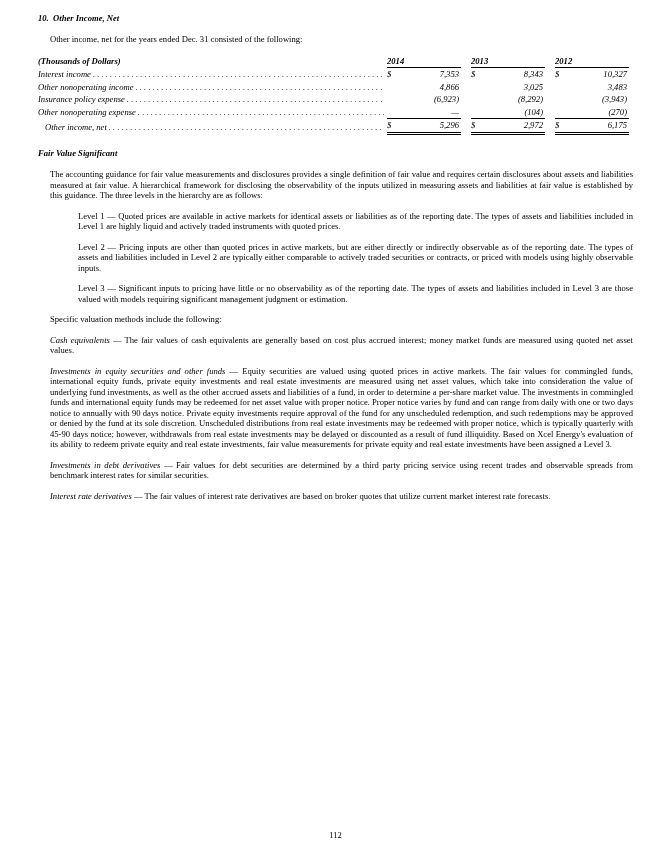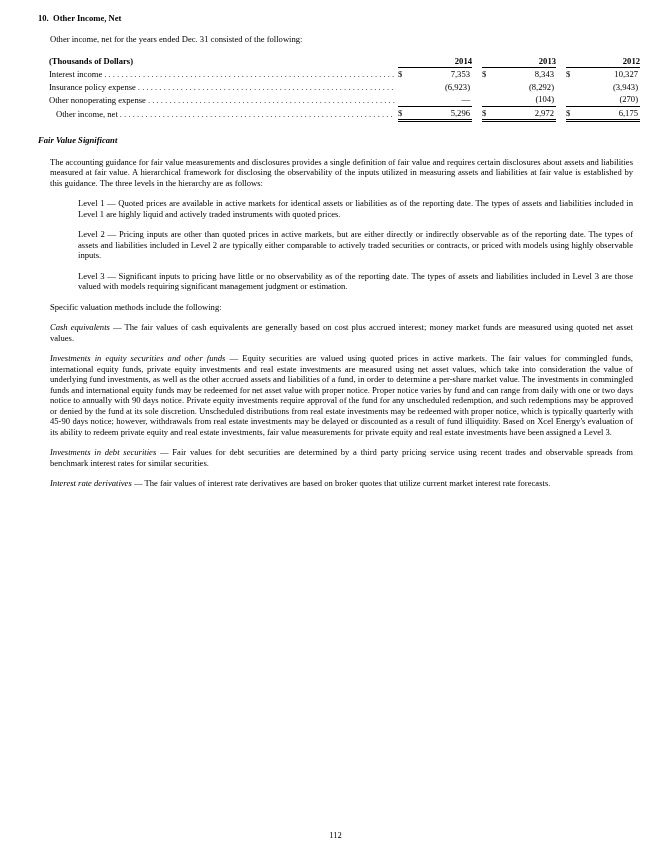--- a/index.html
+++ b/index.html
@@ -3,32 +3,32 @@
 <meta charset="utf-8">
 <style>
   html,body{margin:0;padding:0;background:#fff;}
   body{
     width:671px;height:868px;position:relative;
     font-family:"Liberation Serif", serif;
     font-size:8.6px;line-height:1.22;color:#000;
     -webkit-font-smoothing:antialiased;
   }
   .page{padding:13px 38px 0 38px;}
-  .sec-heading{font-weight:bold;white-space:pre;margin:0 0 11px 0;font-size:8.6px;}
+  .sec-heading{font-weight:bold;white-space:pre;margin:0 0 11px 0;font-size:8.6px;font-style:italic;}
   .sub-heading{font-weight:bold;font-style:italic;margin:0 0 11px 0;}
   p{margin:0 0 10px 12px;text-align:justify;}
   p.left{text-align:left;}
   .indent{margin-left:40px;}
   .lead{font-style:italic;}
 
-  table{border-collapse:collapse;table-layout:fixed;width:591px;margin:2px 0 13px 11px;}
+  table{border-collapse:collapse;table-layout:fixed;width:591px;margin:2px 0 13px 0;font-style:italic;}
   td{padding:1px 0;vertical-align:bottom;overflow:hidden;font-size:8.6px;}
   td.cur{text-align:left;}
   td.val{text-align:right;padding-right:2px;}
-  td.yr{text-align:right;font-weight:bold;border-bottom:1px solid #000;}
+  td.yr{text-align:left;font-weight:bold;border-bottom:1px solid #000;}
   td.hdr-label{font-weight:bold;vertical-align:bottom;}
   tr.rule td.cur, tr.rule td.val{border-bottom:1px solid #000;}
   tr.total td.cur, tr.total td.val{border-bottom:3px double #000;}
   td.total-label .lbl{padding-left:7px;}
   .leader{display:flex;align-items:baseline;text-align:center;}
   .leader .lbl{white-space:nowrap;}
   .leader .dots{flex:1;overflow:hidden;white-space:nowrap;margin-left:2px;margin-right:3px;}
   .leader .dots::after{content:". . . . . . . . . . . . . . . . . . . . . . . . . . . . . . . . . . . . . . . . . . . . . . . . . . . . . . . . . . . . . . . . . . . . . . . . . . . . . . . . . . . . . . . . . . . . . . . . . . . . . . . .";}
   .pageno{position:absolute;left:0;bottom:28px;width:100%;text-align:center;}
 </style>
@@ -73,20 +73,36 @@
         <td class="cur">$</td>
         <td class="val">7,353</td>
         <td></td>
         <td class="cur">$</td>
         <td class="val">8,343</td>
         <td></td>
         <td class="cur">$</td>
         <td class="val">10,327</td>
       </tr>
 
+      <tr>
+        <td>
+            <span class="leader">
+              <span class="lbl">Other nonoperating income</span>
+              <span class="dots"></span>
+            </span>
+          </td>
+        <td class="cur"></td>
+        <td class="val">4,866</td>
+        <td></td>
+        <td class="cur"></td>
+        <td class="val">3,025</td>
+        <td></td>
+        <td class="cur"></td>
+        <td class="val">3,483</td>
+      </tr>
 
       <tr>
         <td>
             <span class="leader">
               <span class="lbl">Insurance policy expense</span>
               <span class="dots"></span>
             </span>
           </td>
         <td class="cur"></td>
         <td class="val">(6,923)</td>
@@ -142,19 +158,19 @@
   <p class="indent">Level 1 — Quoted prices are available in active markets for identical assets or liabilities as of the reporting date.  The types of assets and liabilities included in Level 1 are highly liquid and actively traded instruments with quoted prices.</p>
   <p class="indent">Level 2 — Pricing inputs are other than quoted prices in active markets, but are either directly or indirectly observable as of the reporting date.  The types of assets and liabilities included in Level 2 are typically either comparable to actively traded securities or contracts, or priced with models using highly observable inputs.</p>
   <p class="indent">Level 3 — Significant inputs to pricing have little or no observability as of the reporting date.  The types of assets and liabilities included in Level 3 are those valued with models requiring significant management judgment or estimation.</p>
 
   <p class="left">Specific valuation methods include the following:</p>
 
   <p><span class="lead">Cash equivalents</span> <span>— The fair values of cash equivalents are generally based on cost plus accrued interest; money market funds are measured using quoted net asset values.</span></p>
 
   <p><span class="lead">Investments in equity securities and other funds</span> <span>— Equity securities are valued using quoted prices in active markets.  The fair values for commingled funds, international equity funds, private equity investments and real estate investments are measured using net asset values, which take into consideration the value of underlying fund investments, as well as the other accrued assets and liabilities of a fund, in order to determine a per-share market value.  The investments in commingled funds and international equity funds may be redeemed for net asset value with proper notice.  Proper notice varies by fund and can range from daily with one or two days notice to annually with 90 days notice.  Private equity investments require approval of the fund for any unscheduled redemption, and such redemptions may be approved or denied by the fund at its sole discretion.  Unscheduled distributions from real estate investments may be redeemed with proper notice, which is typically quarterly with 45-90 days notice; however, withdrawals from real estate investments may be delayed or discounted as a result of fund illiquidity.  Based on Xcel Energy's evaluation of its ability to redeem private equity and real estate investments, fair value measurements for private equity and real estate investments have been assigned a Level 3.</span></p>
 
-  <p><span class="lead">Investments in debt securities</span> <span>— Fair values for debt securities are determined by a third party pricing service using recent trades and observable spreads from benchmark interest rates for similar securities.</span></p>
+  <p><span class="lead">Investments in debt derivatives</span> <span>— Fair values for debt securities are determined by a third party pricing service using recent trades and observable spreads from benchmark interest rates for similar securities.</span></p>
 
   <p><span class="lead">Interest rate derivatives</span> <span>— The fair values of interest rate derivatives are based on broker quotes that utilize current market interest rate forecasts.</span></p>
 
 </div>
 
 <div class="pageno">112</div>
 
 </body></html>

